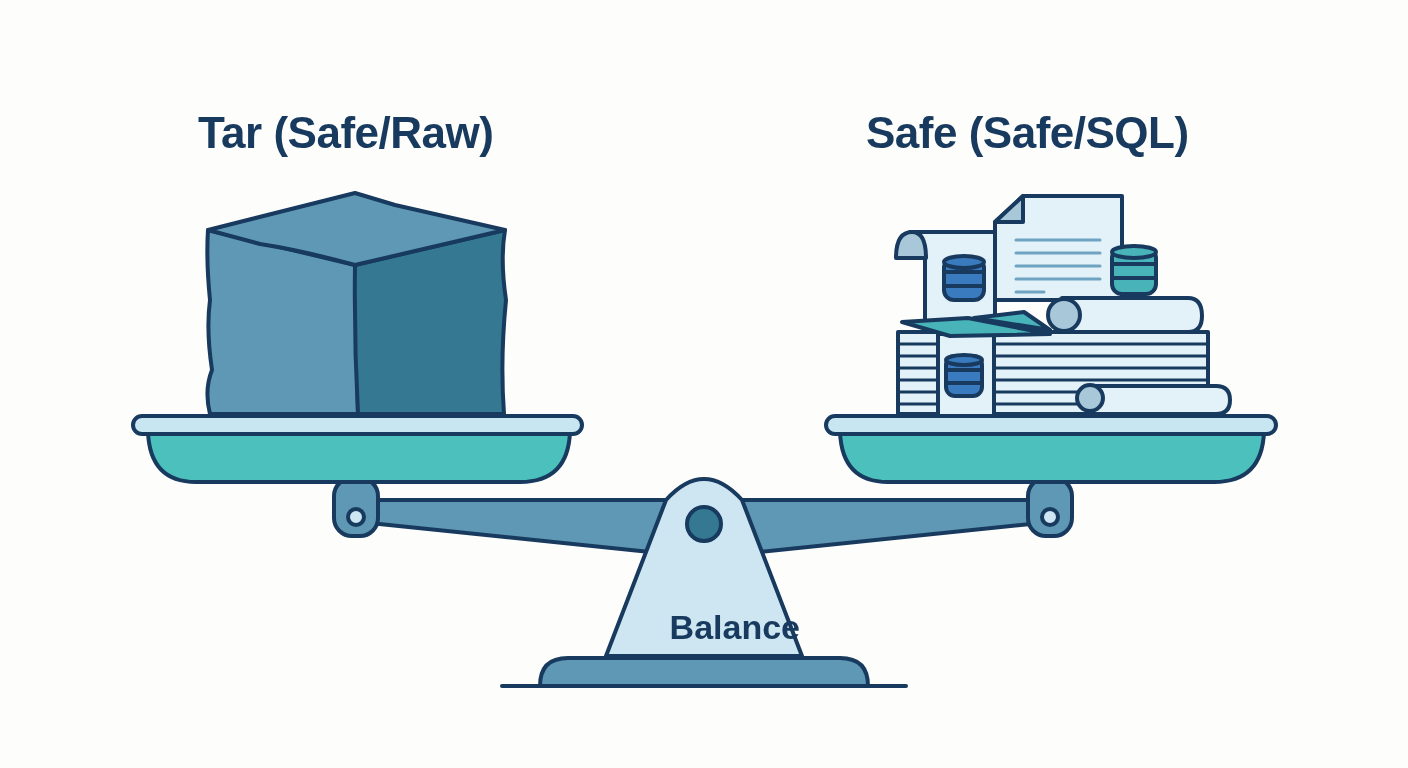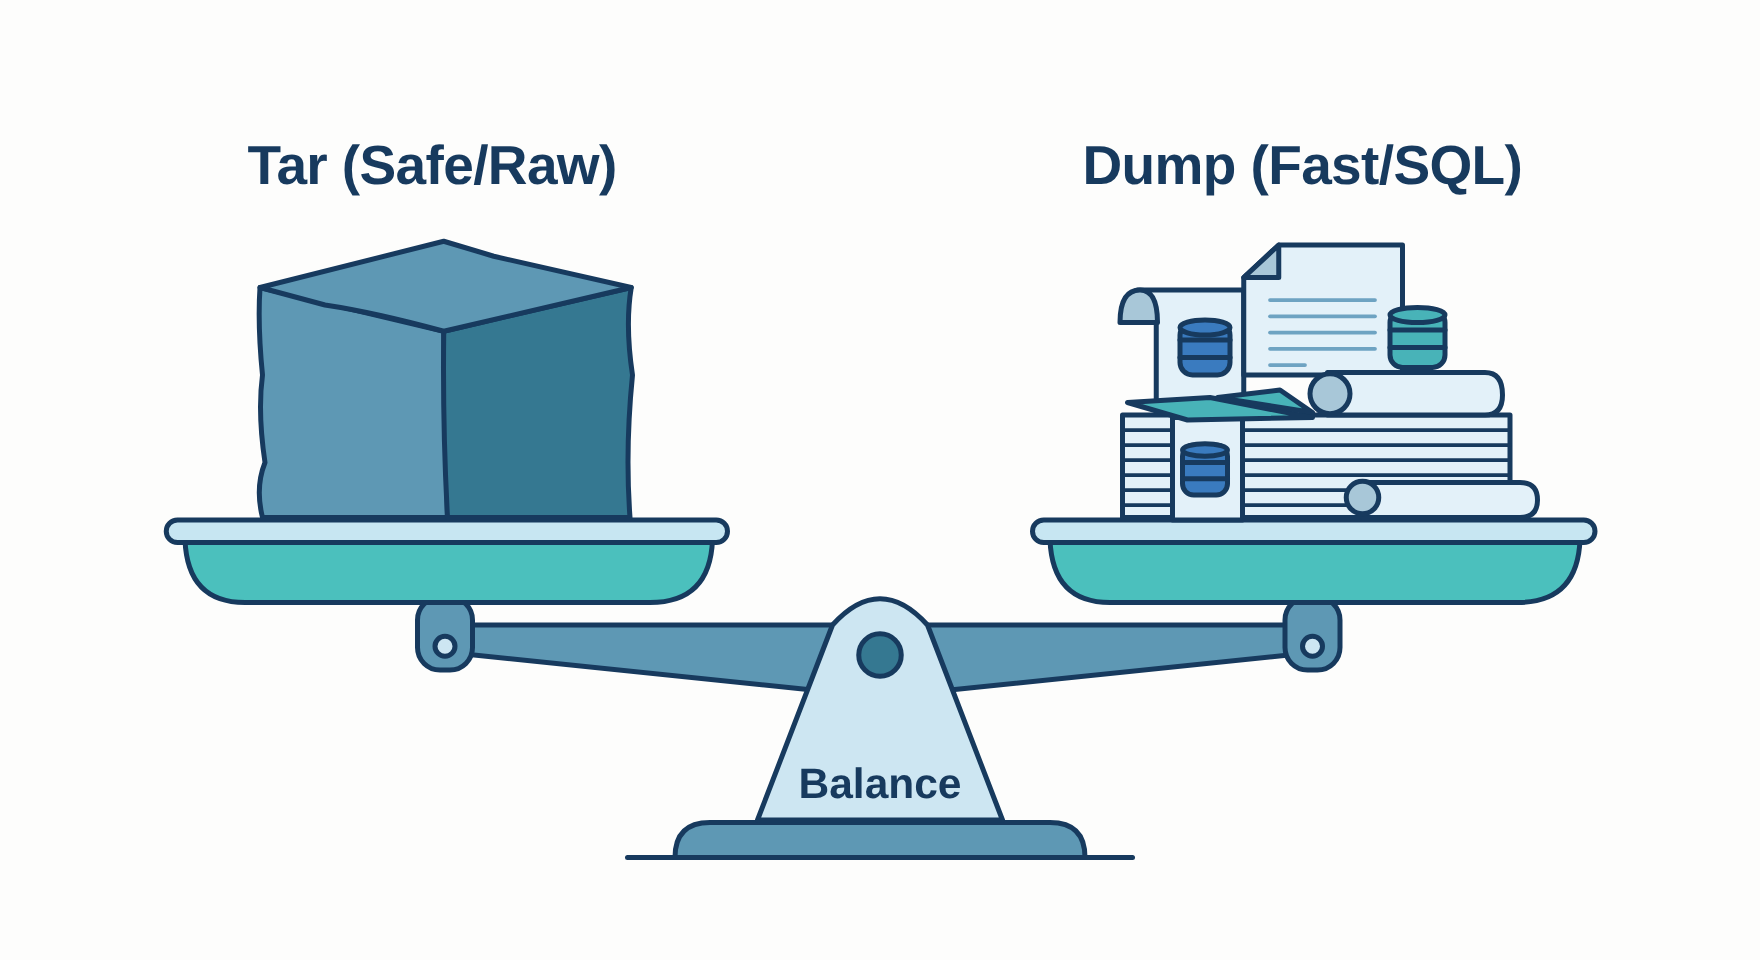--- a/index.html
+++ b/index.html
@@ -1,27 +1,27 @@
 <!DOCTYPE html>
 <html><head>
 <meta charset="utf-8">
 <style>
   html,body{margin:0;padding:0;background:#fdfdfc;}
   body{width:1408px;height:768px;position:relative;overflow:hidden;font-family:"Liberation Sans",sans-serif;}
   .title{position:absolute;font-weight:bold;color:#173a5e;font-size:44px;letter-spacing:-0.5px;white-space:nowrap;}
   #title-left{left:198px;top:108px;}
   #title-right{left:866px;top:108px;}
   svg{position:absolute;left:0;top:0;}
-  .base-label{position:absolute;left:608px;top:608px;width:192px;text-align:center;font-weight:bold;font-size:34px;color:#173a5e;}
+  .base-label{position:absolute;left:608px;top:608px;width:192px;text-align:right;font-weight:bold;font-size:34px;color:#173a5e;}
 </style>
 </head>
 <body>
 
 <div class="title" id="title-left">Tar (Safe/Raw)</div>
-<div class="title" id="title-right">Dump (Fast/SQL)</div>
+<div class="title" id="title-right">Safe (Safe/SQL)</div>
 
 <svg width="1408" height="768" viewBox="0 0 1408 768">
   <g stroke="#173a5e" stroke-width="4" stroke-linejoin="round" stroke-linecap="round">
 
     <g>
       <path d="M360 500 L1050 500 L1050 522 L760 552 L650 552 L360 522 Z" fill="#5e98b4"></path>
     </g>
 
     <g>
       <rect x="334" y="478" width="44" height="58" rx="18" fill="#5e98b4"></rect>

